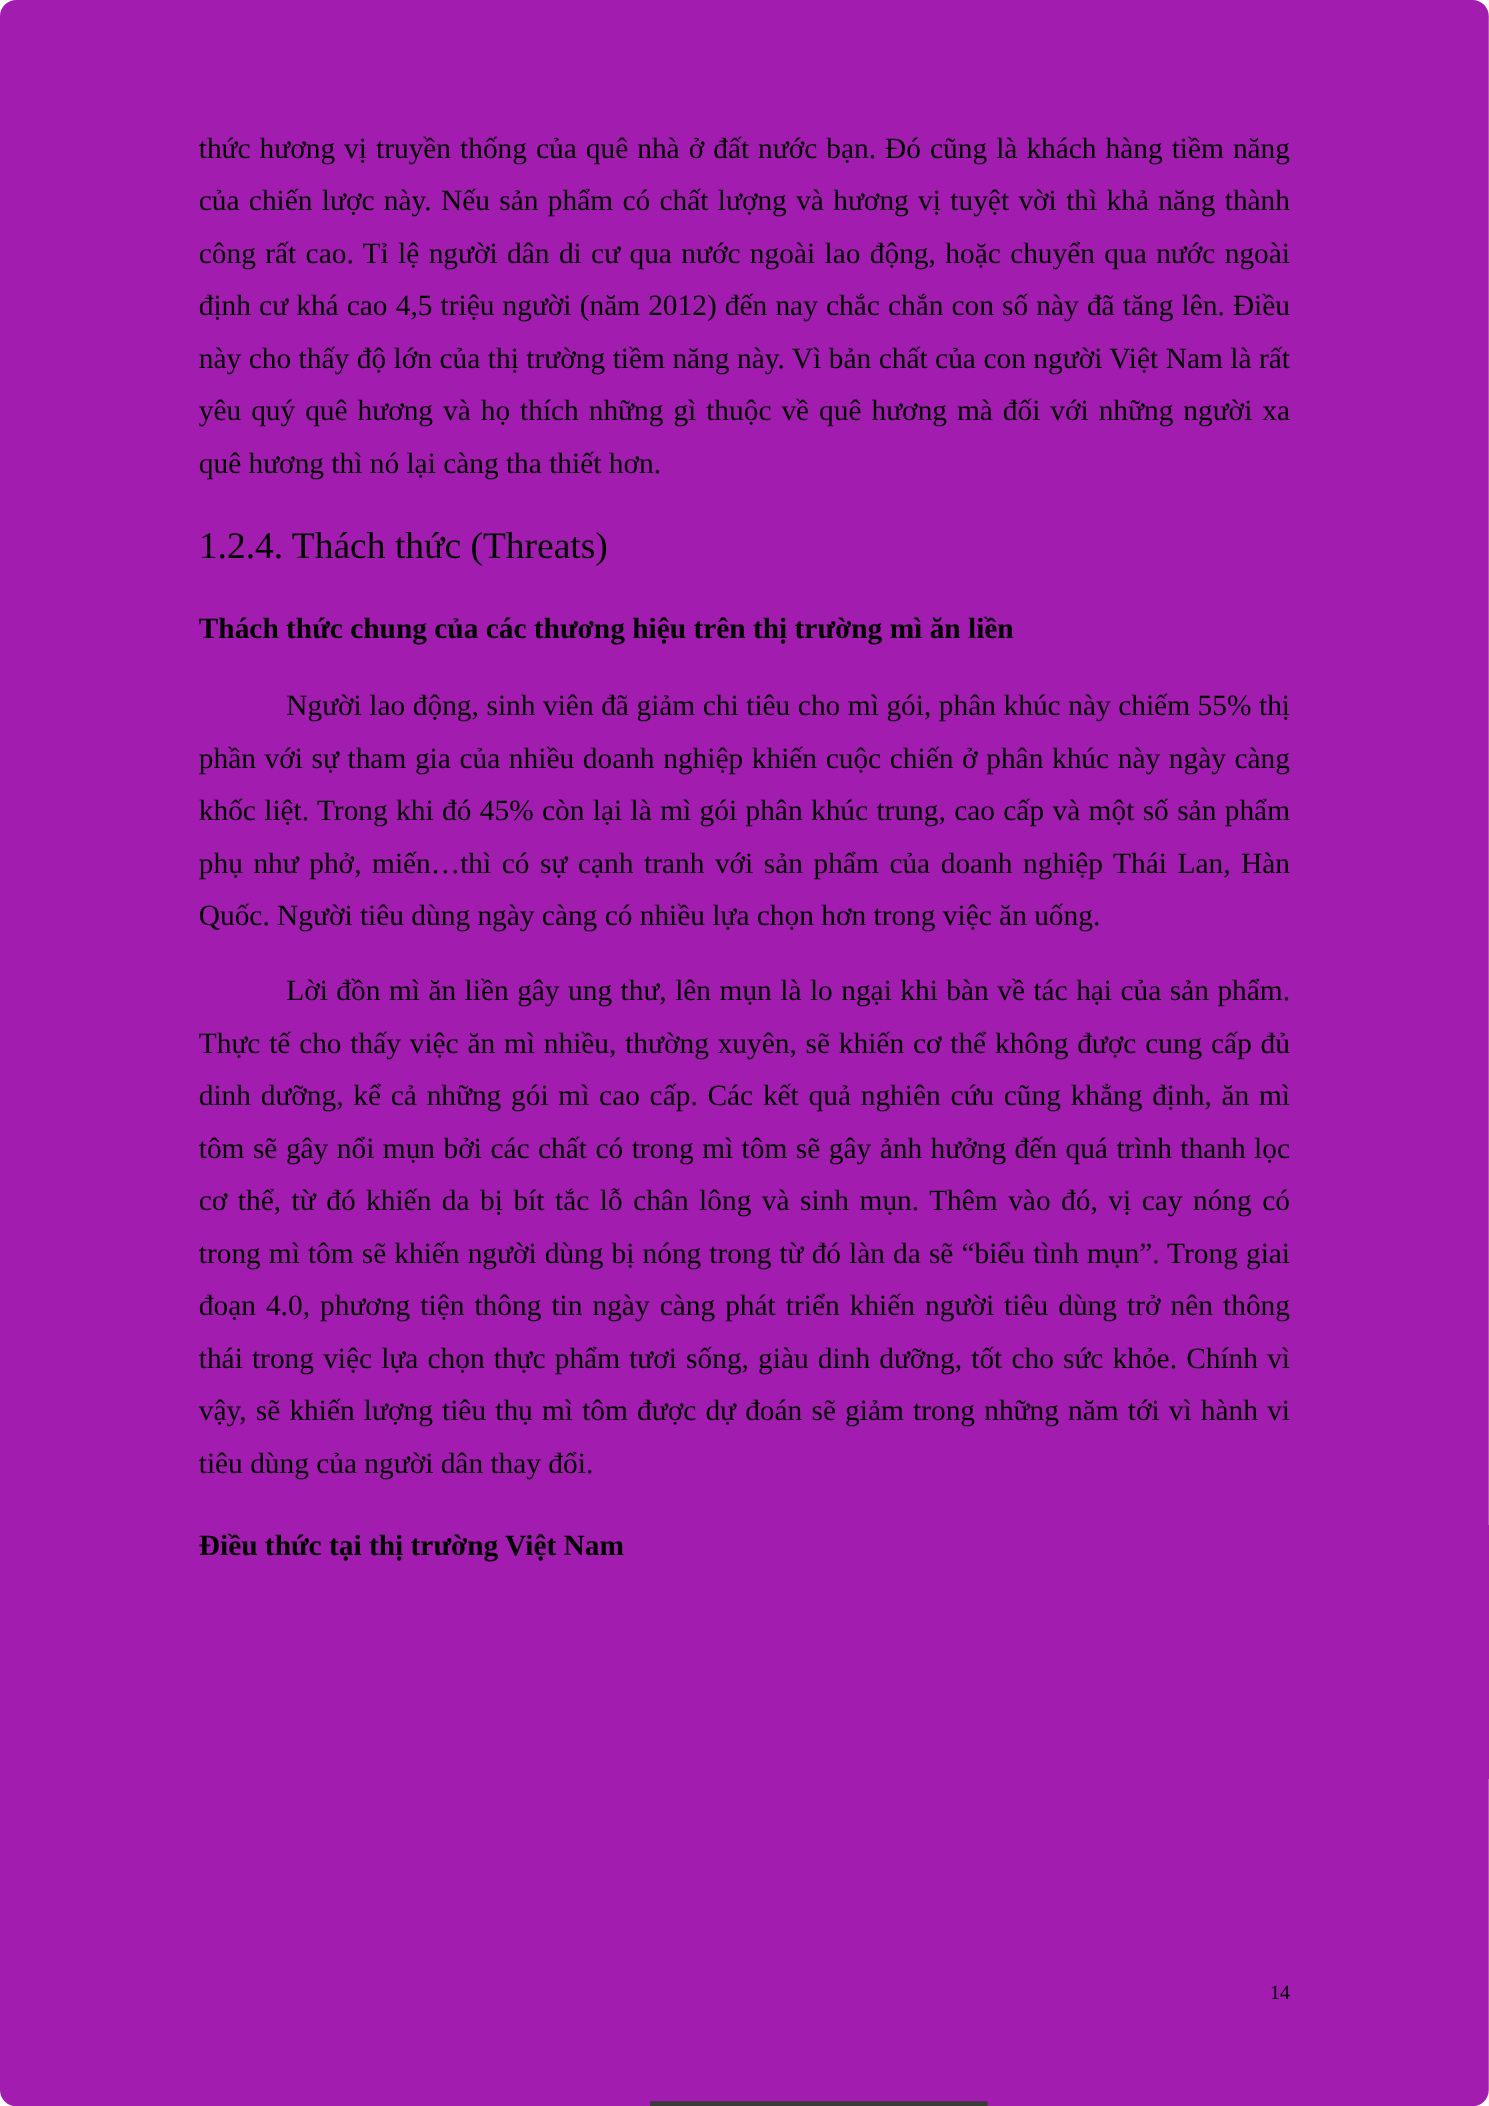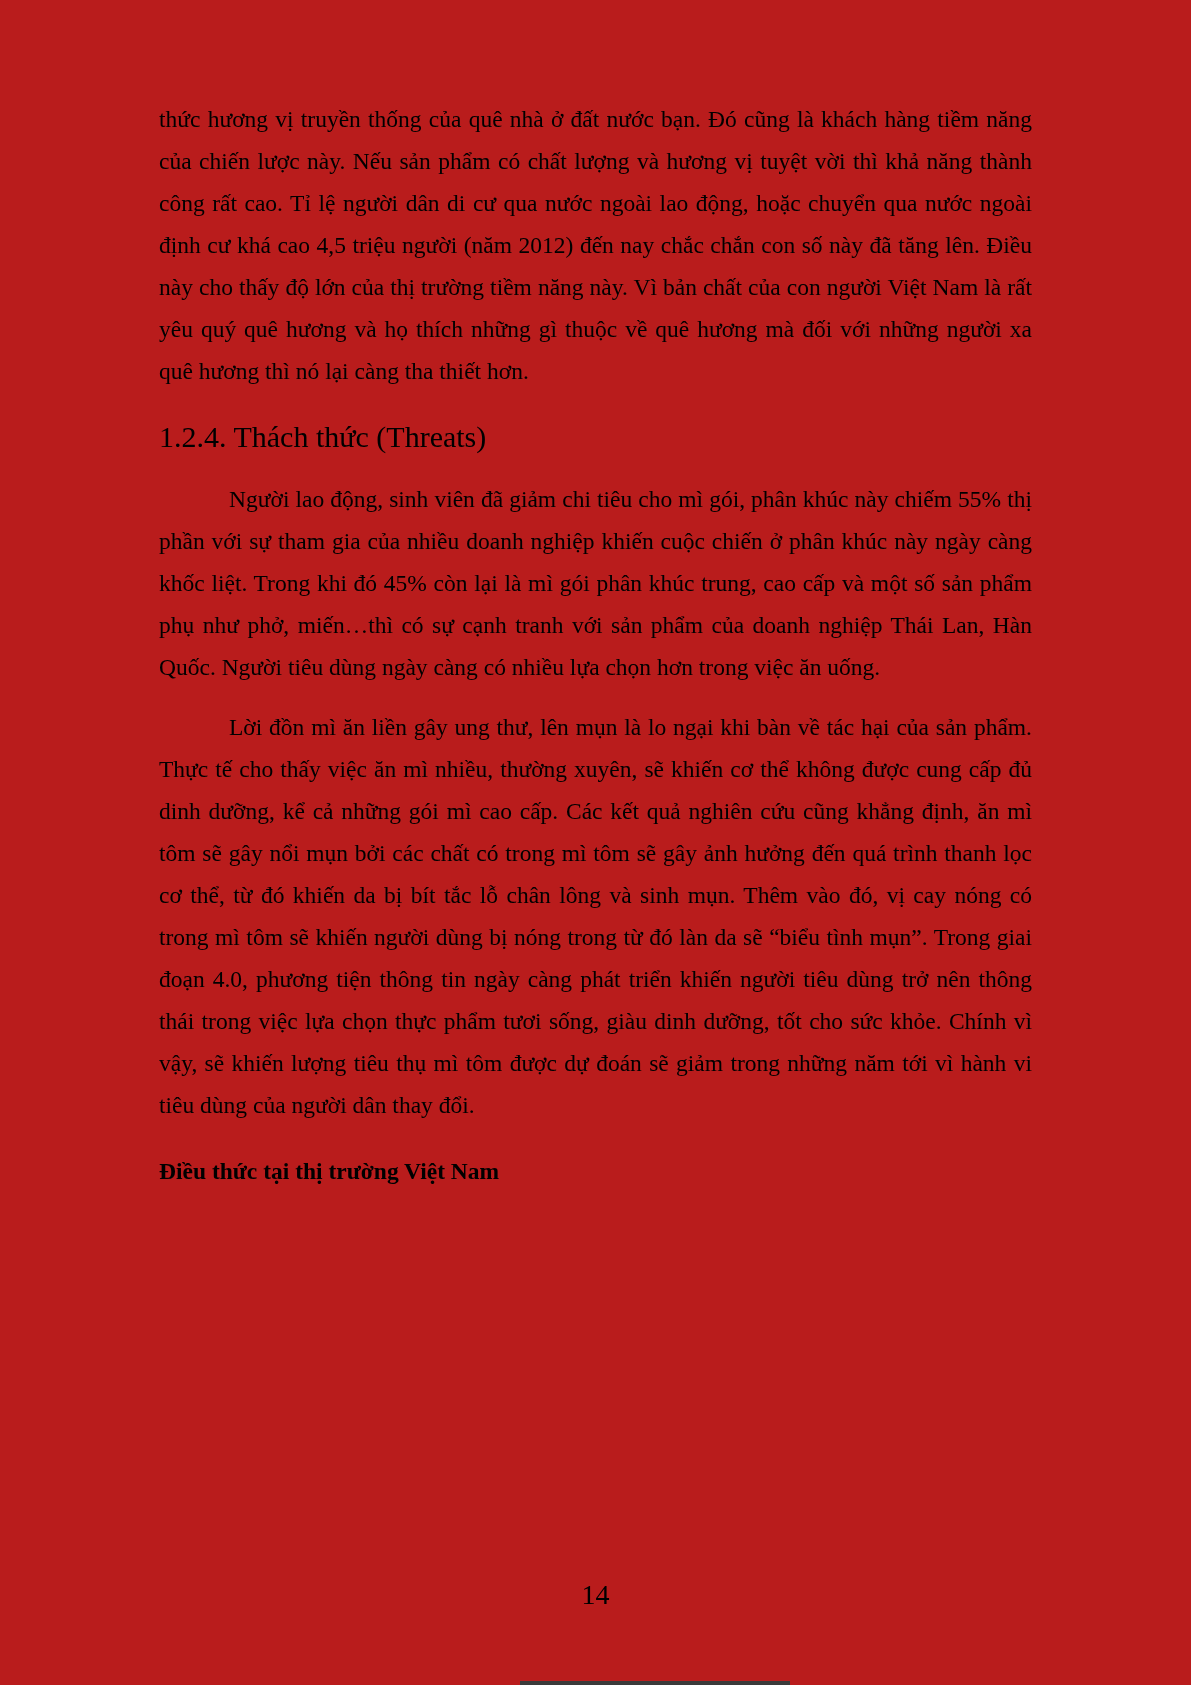--- a/index.html
+++ b/index.html
@@ -14,21 +14,22 @@
     font-family: "Liberation Serif", "DejaVu Serif", serif;
     color: #000000;
     overflow: hidden;
   }
   .page {
     position: absolute;
     top: 0;
     left: 0;
     width: 1191px;
     height: 1685px;
-    background: #b91c1c;
+    background: #a21caf;
+    border-radius: 13px;
   }
   .content {
     position: absolute;
     top: 98px;
     left: 159px;
     width: 873px;
   }
   .para {
     font-size: 23.5px;
     line-height: 42px;
@@ -50,22 +51,22 @@
     line-height: 42px;
     font-weight: bold;
     margin: 24px 0 20px 0;
     text-align: left;
   }
   .page-number {
     position: absolute;
     top: 1580px;
     left: 159px;
     width: 873px;
-    text-align: center;
-    font-size: 28px;
+    text-align: right;
+    font-size: 16px;
     line-height: 30px;
   }
   .bottom-edge-line {
     position: absolute;
     bottom: 0px;
     left: 520px;
     width: 270px;
     height: 4px;
     background: #3a3a3a;
   }
@@ -74,20 +75,21 @@
 <body>
 
 <div class="page">
 
   <div class="content">
 
     <p class="para">thức hương vị truyền thống của quê nhà ở đất nước bạn. Đó cũng là khách hàng tiềm năng của chiến lược này. Nếu sản phẩm có chất lượng và hương vị tuyệt vời thì khả năng thành công rất cao. Tỉ lệ người dân di cư qua nước ngoài lao động, hoặc chuyển qua nước ngoài định cư khá cao 4,5 triệu người (năm 2012) đến nay chắc chắn con số này đã tăng lên. Điều này cho thấy độ lớn của thị trường tiềm năng này. Vì bản chất của con người Việt Nam là rất yêu quý quê hương và họ thích những gì thuộc về quê hương mà đối với những người xa quê hương thì nó lại càng tha thiết hơn.</p>
 
     <p class="heading-plain">1.2.4. Thách thức (Threats)</p>
 
+    <p class="heading-bold">Thách thức chung của các thương hiệu trên thị trường mì ăn liền</p>
 
     <p class="para indent">Người lao động, sinh viên đã giảm chi tiêu cho mì gói, phân khúc này chiếm 55% thị phần với sự tham gia của nhiều doanh nghiệp khiến cuộc chiến ở phân khúc này ngày càng khốc liệt. Trong khi đó 45% còn lại là mì gói phân khúc trung, cao cấp và một số sản phẩm phụ như phở, miến…thì có sự cạnh tranh với sản phẩm của doanh nghiệp Thái Lan, Hàn Quốc. Người tiêu dùng ngày càng có nhiều lựa chọn hơn trong việc ăn uống.</p>
 
     <p class="para indent">Lời đồn mì ăn liền gây ung thư, lên mụn là lo ngại khi bàn về tác hại của sản phẩm. Thực tế cho thấy việc ăn mì nhiều, thường xuyên, sẽ khiến cơ thể không được cung cấp đủ dinh dưỡng, kể cả những gói mì cao cấp. Các kết quả nghiên cứu cũng khẳng định, ăn mì tôm sẽ gây nổi mụn bởi các chất có trong mì tôm sẽ gây ảnh hưởng đến quá trình thanh lọc cơ thể, từ đó khiến da bị bít tắc lỗ chân lông và sinh mụn. Thêm vào đó, vị cay nóng có trong mì tôm sẽ khiến người dùng bị nóng trong từ đó làn da sẽ “biểu tình mụn”. Trong giai đoạn 4.0, phương tiện thông tin ngày càng phát triển khiến người tiêu dùng trở nên thông thái trong việc lựa chọn thực phẩm tươi sống, giàu dinh dưỡng, tốt cho sức khỏe. Chính vì vậy, sẽ khiến lượng tiêu thụ mì tôm được dự đoán sẽ giảm trong những năm tới vì hành vi tiêu dùng của người dân thay đổi.</p>
 
 
     <p class="heading-bold">Điều thức tại thị trường Việt Nam</p>
 
   </div>
 

